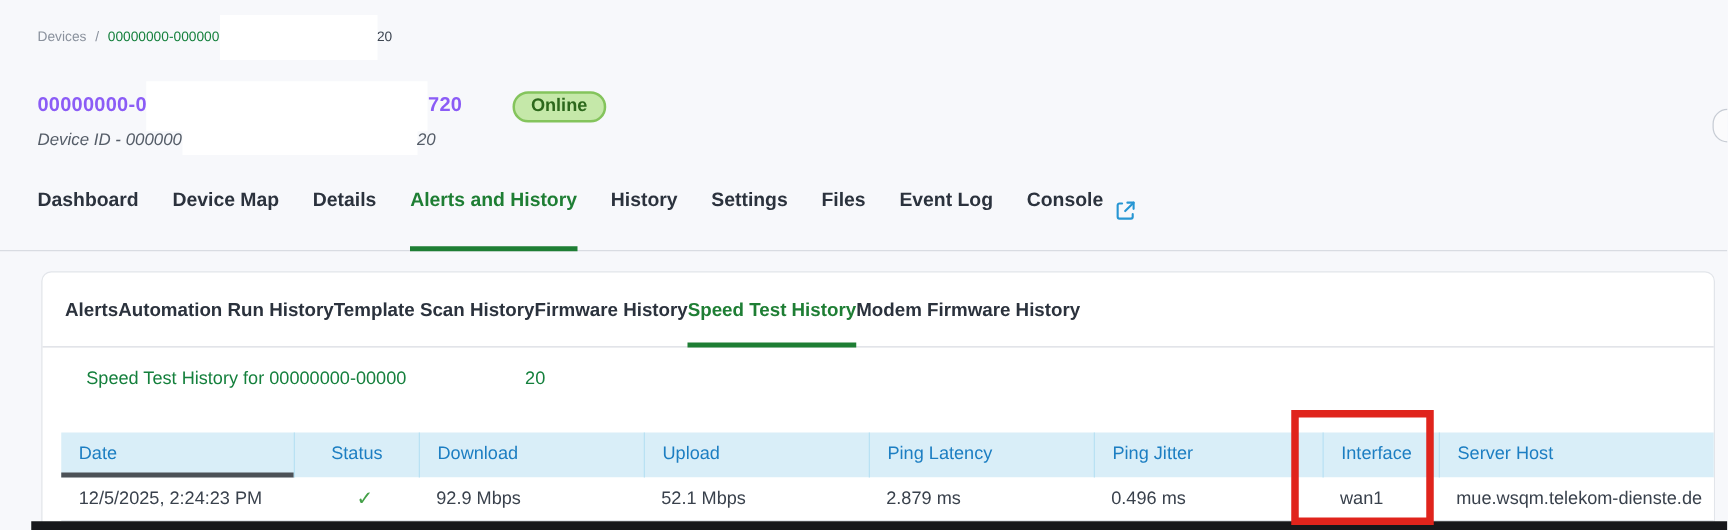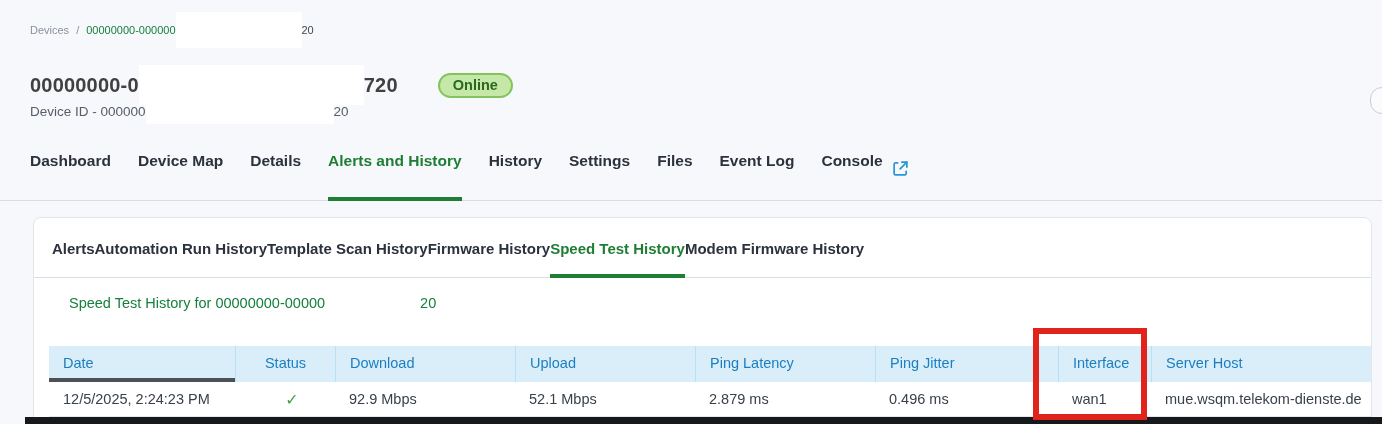--- a/index.html
+++ b/index.html
@@ -11,27 +11,27 @@
   
   .breadcrumb { position:absolute; left:30px; top:11px; height:38px; display:flex; align-items:center; font-size:11px; }
   .crumb-root { color:#8a919d; cursor:pointer; }
   .crumb-sep { color:#8a919d; margin:0 7px; }
   .crumb-device { color:#15803d; }
   .redact { background:#ffffff; display:inline-block; }
   .redact-bc { width:126px; height:36px; }
   .crumb-suffix { color:#3e4652; }
   
   .title-row { position:absolute; left:30px; top:65px; height:40px; display:flex; align-items:center; }
-  .title-part { font-size:20px; font-weight:bold; color:#404040; letter-spacing:.2px; }
+  .title-part { font-size:16px; font-weight:bold; color:#8b5cf6; letter-spacing:.2px; }
   .redact-title { width:225px; height:40px; }
   .badge {
     margin-left:40px; background:#c5e8a9; border:2px solid #84c45c; border-radius:14px;
     padding:2px 13px 3px; font-size:14.5px; font-weight:bold; color:#2c681c;
   }
-  .subtitle { position:absolute; left:30px; top:98px; height:26px; display:flex; align-items:center; font-size:13.5px; color:#555d68; }
+  .subtitle { position:absolute; left:30px; top:98px; height:26px; display:flex; align-items:center; font-size:13.5px; color:#555d68;font-style:italic; }
   .redact-sub { width:188px; height:26px; }
   
   .tabs {
     position:absolute; left:0; top:145px; width:1382px; height:56px;
     border-bottom:1px solid #d9dce2; padding-left:30px; display:flex; gap:27px;
   }
   .tab { font-size:15.5px; font-weight:bold; color:#2b323d; padding-top:7px; height:56px; cursor:pointer; white-space:nowrap; }
   .tab.active { color:#1e7e34; border-bottom:4px solid #1e7e34; }
   .tab-console { display:flex; align-items:flex-start; gap:9px; }
   .ext-icon { margin-top:8px; }

